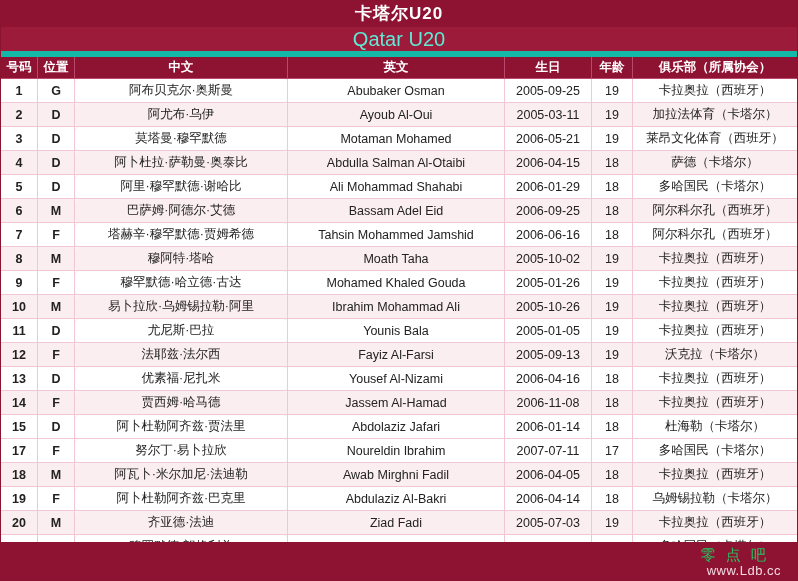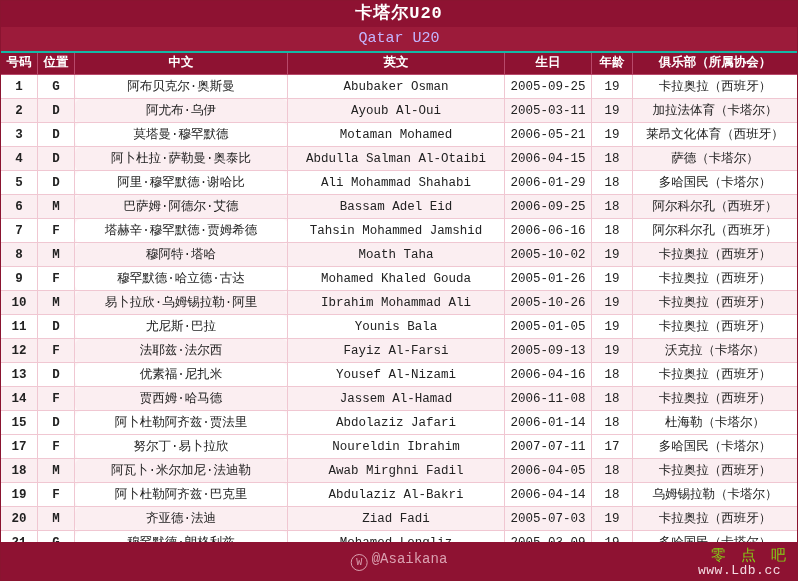--- a/index.html
+++ b/index.html
@@ -9,40 +9,39 @@
     font-family: "Liberation Sans", sans-serif;
   }
   #page {
     width: 798px;
     height: 581px;
     position: relative;
     background: #fdf6f7;
     overflow: hidden;
     box-sizing: border-box;
     border: 1px solid #8a1430;
-    font-family: Liberation Mono, monospace;
   }
   .title-bar {
     background: #8e1232;
     color: #ffffff;
     text-align: center;
     font-size: 17px;
     font-weight: bold;
     letter-spacing: 1px;
     line-height: 26px;
     height: 26px;
   }
   .subtitle-bar {
     background: #9c1b3a;
-    color: #c4b5fd;
+    color: #5eead4;
     text-align: center;
-    font-size: 15px;
+    font-size: 20px;
     line-height: 24px;
     height: 24px;
-    border-bottom: 2px solid #14b8a6;
+    border-bottom: 6px solid #14b8a6;
   }
   table.roster {
     width: 100%;
     border-collapse: collapse;
     table-layout: fixed;
   }
   table.roster th {
     background: #8e1232;
     color: #ffffff;
     font-size: 12.5px;
@@ -111,24 +110,24 @@
     border-radius: 50%;
     border: 1px solid #e8b9c6;
     font-size: 10px;
     line-height: 15px;
     text-align: center;
     vertical-align: -2px;
     margin-right: 4px;
   }
   .brand-cn {
     position: absolute;
-    right: 8px;
+    right: 28px;
     top: 4px;
     font-size: 15px;
-    color: #84cc16;
+    color: #22c55e;
     letter-spacing: 3px;
   }
   .brand-url {
     position: absolute;
     right: 16px;
     bottom: 2px;
     font-size: 13px;
     color: #f4dbe2;
     letter-spacing: 0.5px;
   }
@@ -340,20 +339,17 @@
           <td class="name-cn">贾拉勒·阿米尔·沙尔卡维</td>
           <td class="name-en">Galal Amir El-Sharkawy</td>
           <td class="birth">2006-02-26</td>
           <td class="age">18</td>
           <td class="club">卡拉奥拉（西班牙）</td>
         </tr>
       </tbody>
   </table>
 
   <div class="bottom-band">
-    <div class="watermark-center">
-      <span class="wm-icon">W</span><span>@Asaikana</span>
-    </div>
     <div class="brand-cn">零 点 吧</div>
     <div class="brand-url">www.Ldb.cc</div>
   </div>
 
 </div>
 
 </body></html>

